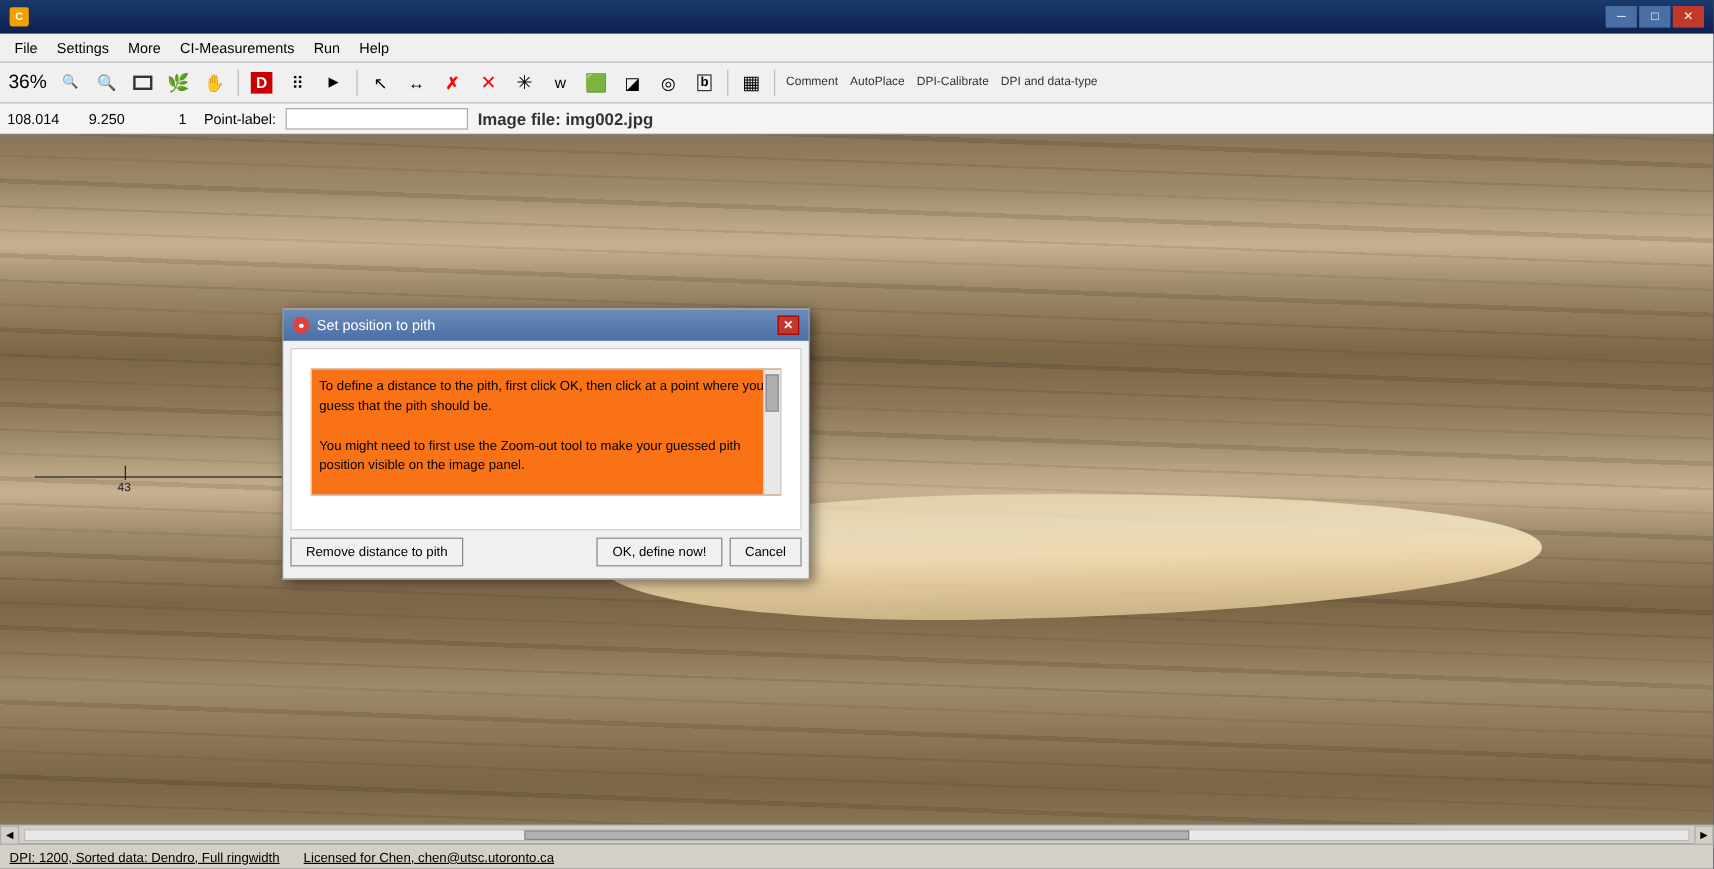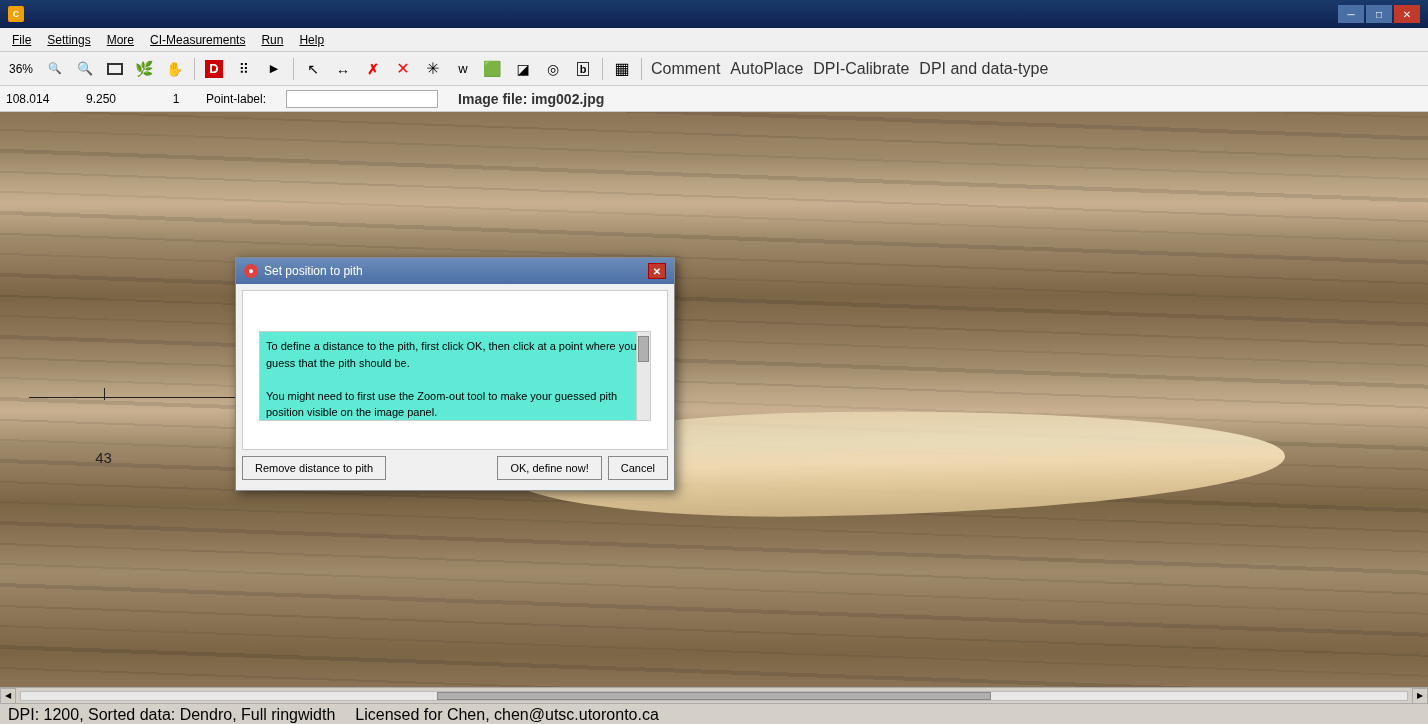--- a/index.html
+++ b/index.html
@@ -61,21 +61,20 @@
     #title-bar .win-btn.close { background: #c0392b; }
 
     
     #menu-bar {
       background: #f0f0f0;
       height: 24px;
       display: flex;
       align-items: center;
       padding: 0 4px;
       border-bottom: 1px solid #ccc;
-      text-decoration: underline;
     }
     .menu-item {
       padding: 2px 8px;
       cursor: pointer;
       font-size: 12px;
       color: #000;
     }
 
     
     #toolbar {
@@ -98,21 +97,21 @@
       font-size: 11px;
       padding: 0 2px;
     }
     .toolbar-separator {
       width: 1px;
       height: 22px;
       background: #bbb;
       margin: 0 2px;
     }
     .zoom-pct {
-      font-size: 12px;
+      font-size: 16px;
       min-width: 34px;
       text-align: center;
     }
     .icon-box { 
       width: 16px; height: 12px;
       border: 2px solid #333;
       display: inline-block;
     }
     .icon-d-box {
       width: 18px; height: 18px;
@@ -128,21 +127,21 @@
       font-size: 14px;
     }
 
     
     #coord-bar {
       background: #f5f5f5;
       height: 26px;
       display: flex;
       align-items: center;
       padding: 0 6px;
-      gap: 20px;
+      gap: 8px;
       border-bottom: 1px solid #ccc;
       font-size: 12px;
     }
     .coord-val { font-weight: normal; min-width: 60px; }
     .coord-num { min-width: 20px; text-align: center; }
     .coord-label-field {
       border: 1px solid #aaa;
       background: white;
       padding: 1px 4px;
       min-width: 120px;
@@ -254,24 +253,23 @@
     .ruler-tick {
       position: absolute;
       top: 0;
       width: 1px;
       height: 12px;
       background: #222;
     }
     .ruler-label {
       position: absolute;
       top: 13px;
-      font-size: 15px;
+      font-size: 10px;
       color: #222;
       transform: translateX(-50%);
-      margin-top: 48px;
     }
 
     
     #h-scrollbar {
       height: 16px;
       background: #d4d0c8;
       border-top: 1px solid #aaa;
       display: flex;
       align-items: center;
     }
@@ -304,22 +302,23 @@
     }
 
     
     #status-bar {
       background: #d4d0c8;
       height: 22px;
       display: flex;
       align-items: center;
       padding: 0 8px;
       gap: 20px;
-      font-size: 16px;
+      font-size: 11px;
       border-top: 1px solid #aaa;
+      text-decoration: underline;
     }
 
     
     #dialog-overlay {
       position: absolute;
       top: 0; left: 0; right: 0; bottom: 0;
       z-index: 100;
     }
     #dialog {
       position: absolute;
@@ -374,30 +373,29 @@
       background: white;
       margin: 6px;
       border: 1px solid #ccc;
     }
     .dialog-heading {
       font-size: 13px;
       font-weight: bold;
       margin-bottom: 12px;
     }
     .dialog-text-area {
-      height: 90px;
+      height: 106px;
       overflow-y: auto;
       border: 1px solid #ccc;
       padding: 6px;
       font-size: 11px;
       line-height: 1.5;
-      background: #5eead4;
+      background: #f97316;
       margin-bottom: 12px;
       position: relative;
-      margin-top: 24px;
     }
     .dialog-scrollbar {
       position: absolute;
       right: 0;
       top: 0;
       bottom: 0;
       width: 14px;
       background: #e8e8e8;
       border-left: 1px solid #ccc;
     }
@@ -429,21 +427,21 @@
       gap: 6px;
       margin: 0 6px 10px 6px;
       justify-content: space-between;
     }
     .dialog-btn-left-group {
       display: flex;
       gap: 6px;
       align-items: flex-end;
     }
     .tb-arrow { font-size: 14px; }
-    .tb-comment { font-size: 16px; color: #333; text-align: right; }
+    .tb-comment { font-size: 10px; color: #333; text-align: right; }
 
     
     .icon-hand { font-size: 14px; }
   </style>
 </head>
 <body>
 
 <div id="title-bar">
   <div class="title-left">
     <div class="app-icon">

